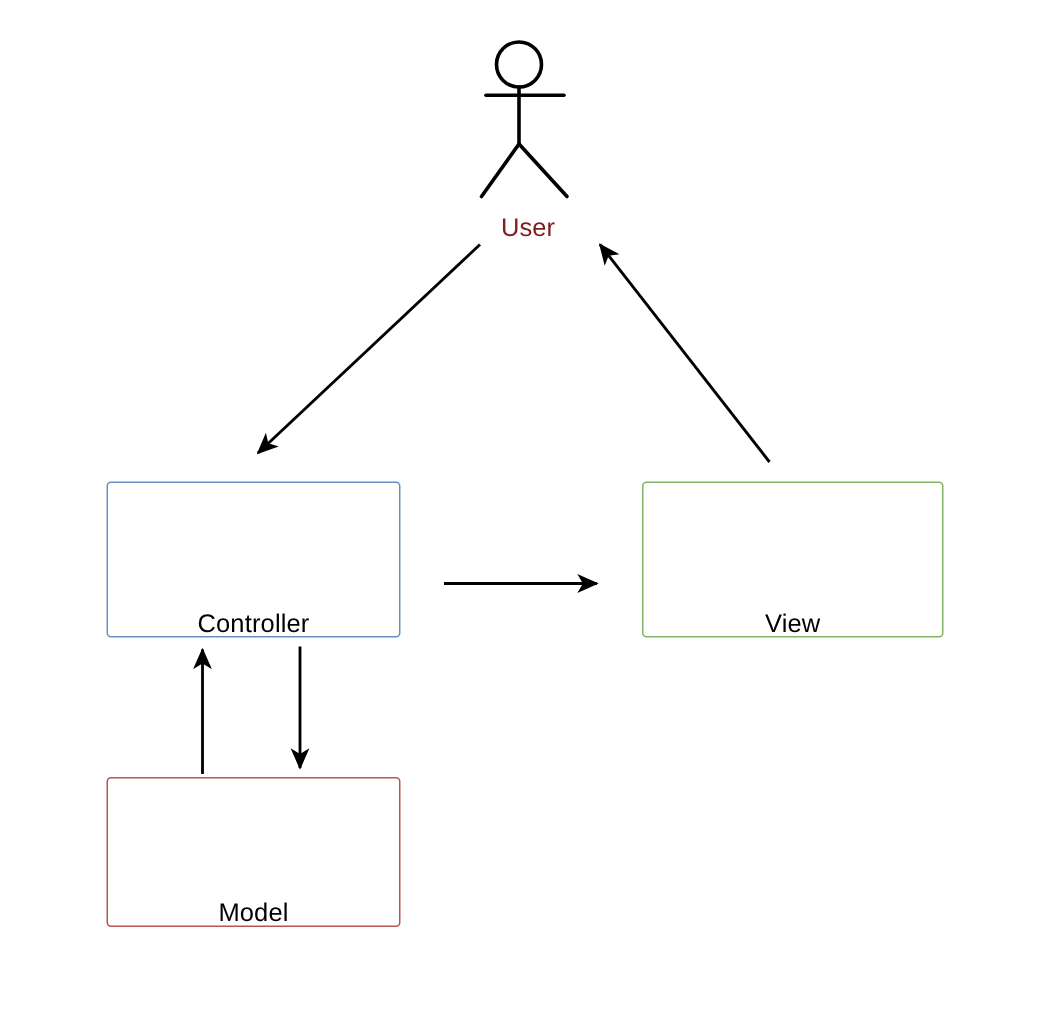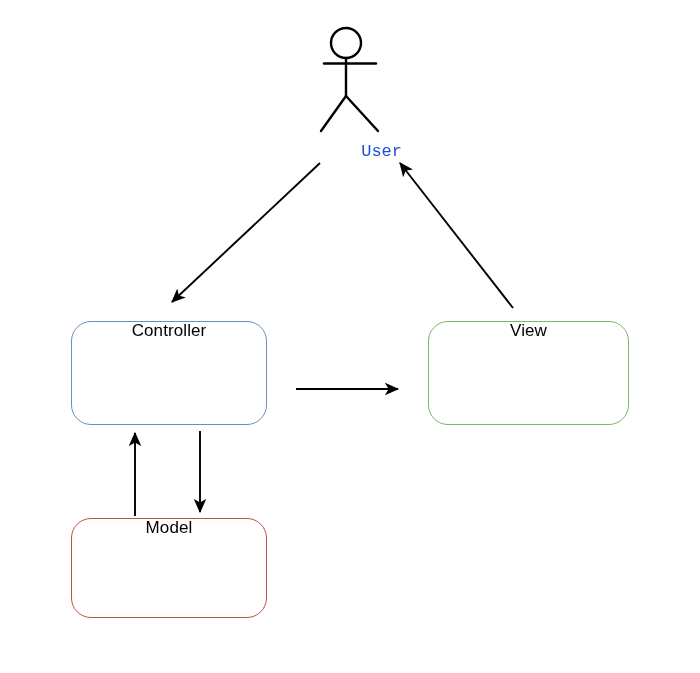--- a/index.html
+++ b/index.html
@@ -25,23 +25,23 @@
     left: 0;
     width: 700px;
     height: 673px;
   }
   .node-box {
     position: absolute;
     box-sizing: border-box;
     background: #ffffff;
     border-style: solid;
     border-width: 1.6px;
-    border-radius: 20px;
+    border-radius: 3px;
     display: flex;
-    align-items: flex-start;
+    align-items: flex-end;
     justify-content: center;
   }
   .node-label {
     font-family: "Liberation Sans", sans-serif;
     font-size: 17px;
     color: #000000;
     letter-spacing: 0.1px;
     line-height: 1;
     user-select: none;
   }
@@ -64,24 +64,24 @@
     top: 518px;
     width: 196px;
     height: 100px;
     border-color: #b85450;
   }
   #actor-user-label {
     position: absolute;
     left: 302px;
     top: 142px;
     width: 100px;
-    text-align: right;
-    font-family: Liberation Mono, monospace;
+    text-align: center;
+    font-family: Liberation Sans, sans-serif;
     font-size: 17px;
-    color: #1d4ed8;
+    color: #7f1d1d;
     user-select: none;
   }
 </style>
 </head>
 <body>
 
 <div id="diagram-canvas">
 
   <svg id="diagram-svg" viewBox="0 0 700 673" xmlns="http://www.w3.org/2000/svg">
     <defs>

